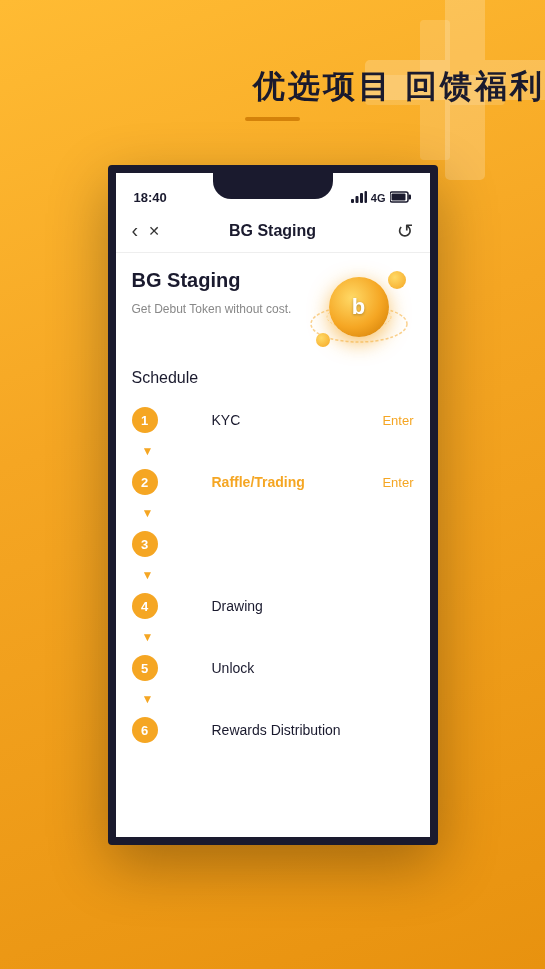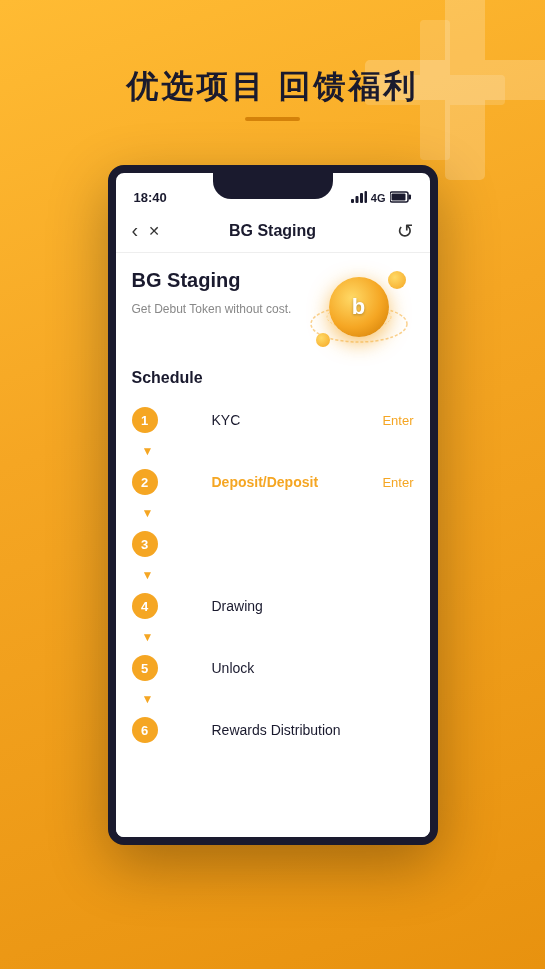--- a/index.html
+++ b/index.html
@@ -28,21 +28,21 @@
       left: 50%;
       transform: translateX(-50%);
       width: 330px;
       height: 680px;
     }
 
     .phone {
       width: 330px;
       height: 680px;
       background: #fff;
-      border-radius: 16px;
+      border-radius: 4px;
       border: 8px solid #1a1a2e;
       overflow: hidden;
       position: relative;
       box-shadow: 0 20px 60px rgba(0,0,0,0.3);
     }
 
     
     .notch {
       position: absolute;
       top: 0; left: 50%;
@@ -149,21 +149,21 @@
       flex-shrink: 0;
     }
 
     
     .schedule-section {
       margin-top: 10px;
     }
 
     .schedule-title {
       font-size: 16px;
-      font-weight: 700;
+      font-weight: 400;
       color: #1a1a2e;
       margin-bottom: 12px;
     }
 
     
     .schedule-item {
       margin-bottom: 2px;
     }
 
     .schedule-row {
@@ -229,21 +229,21 @@
   <svg style="position:absolute;top:-20px;right:-20px;opacity:0.2" width="200" height="200" viewBox="0 0 200 200">
     <rect x="80" y="0" width="40" height="200" rx="5" fill="#fff"></rect>
     <rect x="0" y="80" width="200" height="40" rx="5" fill="#fff"></rect>
   </svg>
   <svg style="position:absolute;top:20px;right:40px;opacity:0.15" width="140" height="140" viewBox="0 0 140 140">
     <rect x="55" y="0" width="30" height="140" rx="4" fill="#fff"></rect>
     <rect x="0" y="55" width="140" height="30" rx="4" fill="#fff"></rect>
   </svg>
 </div>
 
-<div style="position:absolute;top:65px;left:0;right:0;text-align:center;">
+<div style="position:absolute;top:65px;left:0;right:0;text-align:right;">
   <div style="font-size:32px;font-weight:700;color:#1a1a2e;letter-spacing:3px;">优选项目 回馈福利</div>
   <div style="width:55px;height:4px;background:#D4820A;border-radius:2px;margin:8px auto 0;"></div>
 </div>
 
 <div class="phone-wrapper">
   <div class="phone">
 
     <div class="notch"></div>
 
     <div class="status-bar">
@@ -315,21 +315,21 @@
                   <span class="step-label">KYC</span>
                 </div>
                 <span class="step-enter">Enter</span>
               </div>
               <div class="connector"><span class="connector-arrow">▼</span></div>
             </div>
             <div class="schedule-item">
               <div class="schedule-row">
                 <div class="schedule-left">
                   <div class="step-number">2</div>
-                  <span class="step-label active">Deposit/Deposit</span>
+                  <span class="step-label active">Raffle/Trading</span>
                 </div>
                 <span class="step-enter">Enter</span>
               </div>
               <div class="connector"><span class="connector-arrow">▼</span></div>
             </div>
             <div class="schedule-item">
               <div class="schedule-row">
                 <div class="schedule-left">
                   <div class="step-number">3</div>
                 </div>

